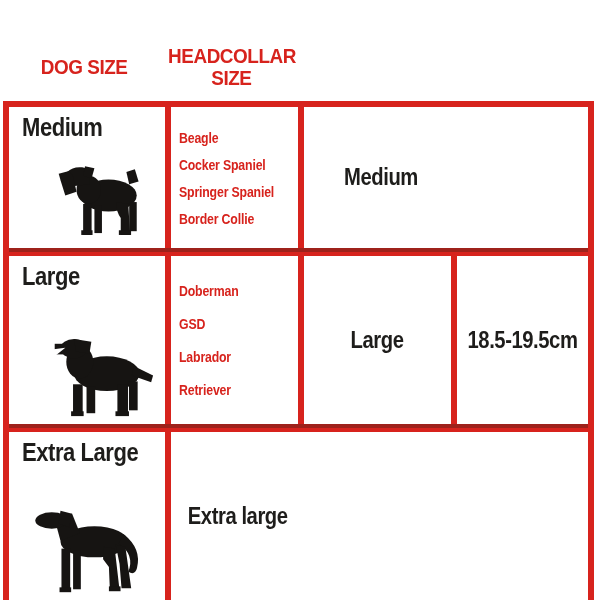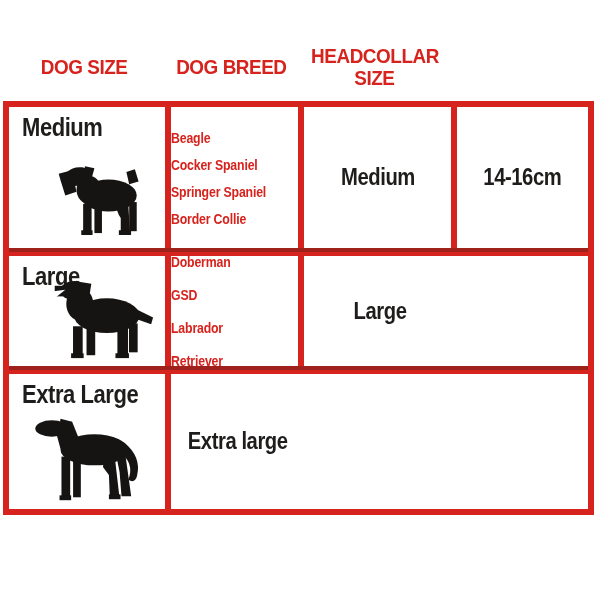--- a/index.html
+++ b/index.html
@@ -29,41 +29,41 @@
   .hline{display:inline-block;transform:scaleX(0.9);transform-origin:center;white-space:nowrap;}
   .hline:empty{display:none;}
 
   
   .table{
     position:absolute;left:3px;top:101px;width:591px;
     box-sizing:border-box;border:6px solid var(--red);
     background:#fff;
   }
   .row{display:grid;grid-template-columns:162px 133px 153px 131px;}
-  .r1{height:141px}.r2{height:110px}.r3{height:135px}
+  .r1{height:141px}.r2{height:168px}.r3{height:169px}
   .c{box-sizing:border-box;border-right:6px solid var(--red);position:relative;overflow:hidden;}
   .c:last-child{border-right:none;}
   .hdiv{height:8px;background:linear-gradient(to bottom,var(--dark-red) 55%,var(--red) 55%);}
 
   
   .size-cell{padding:6px 0 0 13px;}
   .size-label{
     font-size:25px;font-weight:bold;color:var(--ink);
     display:inline-block;transform:scaleX(0.88);transform-origin:left top;
     letter-spacing:-0.5px;white-space:nowrap;
   }
   .dog-art{position:absolute;bottom:5px;}
   .dog-art svg{display:block;}
   .dog-m{left:calc(50% + 14px);transform:translateX(-50%);}
   .dog-l{left:calc(50% + 14px);transform:translateX(-50%);bottom:3px;}
   .dog-xl{left:calc(50% + 4px);transform:translateX(-50%);bottom:3px;}
 
   .breeds-cell{
     display:flex;flex-direction:column;justify-content:center;
-    color:var(--red);font-weight:bold;font-size:15px;
+    padding-left:8px;color:var(--red);font-weight:bold;font-size:15px;
   }
   .breeds-cell .breed{
     display:inline-block;transform:scaleX(0.82);transform-origin:left center;
     white-space:nowrap;letter-spacing:-0.2px;line-height:27px;
   }
   .r2 .breeds-cell .breed{line-height:33px;}
   .r3 .breeds-cell .breed{line-height:30px;}
   .breed:empty{display:none;}
 
   .center-cell{
@@ -76,24 +76,20 @@
   }
 </style>
 </head>
 <body>
 
 <div class="sheet">
 
   <div class="header-row">
     <div class="header-cell">
       <span class="hline">DOG SIZE</span>
-
-    </div>
-    <div class="header-cell">
-      <span class="hline">DOG BREED</span>
 
     </div>
     <div class="header-cell">
       <span class="hline">HEADCOLLAR</span>
       <span class="hline">SIZE</span>
     </div>
   </div>
 
   <div class="table">
 
@@ -119,23 +115,20 @@
       </div>
       <div class="c breeds-cell">
         <span class="breed">Beagle</span>
         <span class="breed">Cocker Spaniel</span>
         <span class="breed">Springer Spaniel</span>
         <span class="breed">Border Collie</span>
       </div>
       <div class="c center-cell">
         <span class="val">Medium</span>
       </div>
-      <div class="c center-cell">
-        <span class="val">14-16cm</span>
-      </div>
     </div>
 
     <div class="hdiv"></div>
 
     <div class="row r2">
       <div class="c size-cell">
         <span class="size-label">Large</span>
         <span class="dog-art dog-l">
           <svg width="108" height="85" viewBox="0 0 112 88" fill="#161412">
             <ellipse cx="62" cy="39" rx="34" ry="18"></ellipse>
@@ -156,20 +149,23 @@
       </div>
       <div class="c breeds-cell">
         <span class="breed">Doberman</span>
         <span class="breed">GSD</span>
         <span class="breed">Labrador</span>
         <span class="breed">Retriever</span>
       </div>
       <div class="c center-cell">
         <span class="val">Large</span>
       </div>
+      <div class="c center-cell">
+        <span class="val">18.5-19.5cm</span>
+      </div>
     </div>
 
     <div class="hdiv"></div>
 
     <div class="row r3">
       <div class="c size-cell">
         <span class="size-label">Extra Large</span>
         <span class="dog-art dog-xl">
           <svg width="122" height="92" viewBox="0 0 125 95" fill="#161412">
             <ellipse cx="66" cy="37" rx="35" ry="16"></ellipse>

